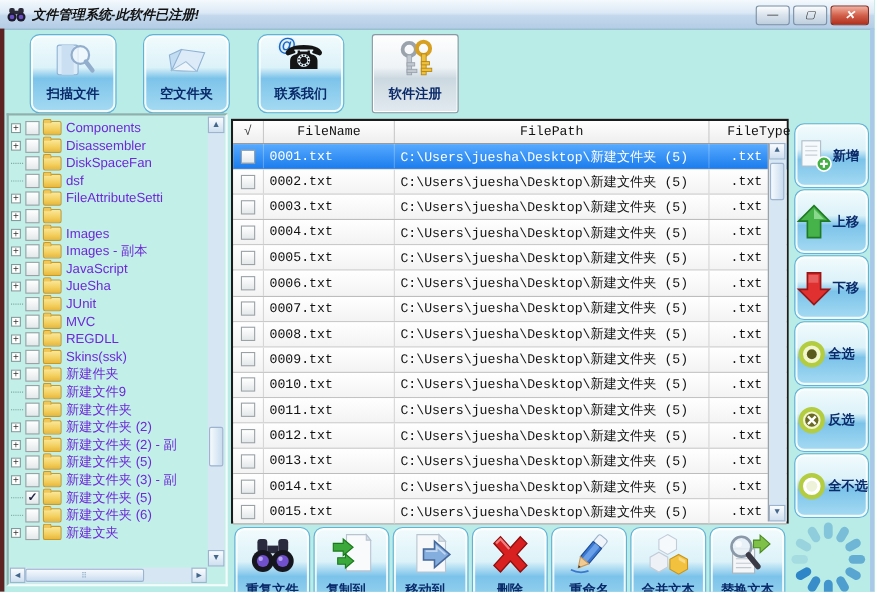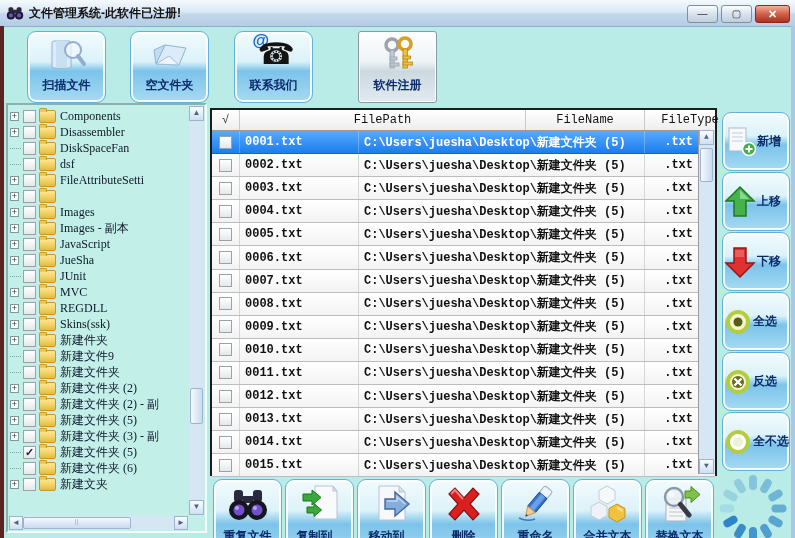--- a/index.html
+++ b/index.html
@@ -2,40 +2,40 @@
 <html><head>
 <meta charset="utf-8">
 <style>
   html,body{margin:0;padding:0;}
   body{width:795px;height:538px;position:relative;overflow:hidden;
        background:#b9ece6;font-family:"Liberation Sans",sans-serif;
        -webkit-font-smoothing:antialiased;}
   
   .titlebar{position:absolute;left:0;top:0;width:795px;height:26px;
     background:linear-gradient(180deg,#f4f9fd 0%,#dbe9f6 45%,#c3d8ec 55%,#b4cde6 100%);
-    border-bottom:1px solid #8fadc9;display:flex;align-items:center;}
+    border-bottom:1px solid #8fadc9;display:flex;align-items:center;font-style:italic;}
   .app-ico{width:18px;height:16px;margin:0 5px 0 6px;}
   .title-text{font-size:12px;font-weight:bold;color:#111;}
   .winbtns{position:absolute;right:5px;top:5px;display:flex;gap:3px;}
   .wbtn{width:29px;height:16px;border:1px solid #7b8fa5;border-radius:3px;
     background:linear-gradient(180deg,#fdfdfd,#d8e2ec 50%,#bfcfdf);
     display:flex;align-items:center;justify-content:center;
     font-size:10px;color:#333;line-height:1;}
   .wbtn.close{background:linear-gradient(180deg,#f2b0a0,#d2604a 50%,#b03020);
     border-color:#8a2a1a;color:#fff;font-weight:bold;font-size:11px;width:33px;}
   .edge-l{position:absolute;left:0;top:26px;width:4px;height:512px;background:#5d2323;}
   .edge-r{position:absolute;right:0;top:26px;width:4px;height:512px;background:#a9c7e7;}
   
   .topbtn{position:absolute;top:31px;width:77px;height:70px;border-radius:9px;
     border:1px solid #62b2d8;
     background:linear-gradient(180deg,#f2fbfd 0%,#dcf2f9 42%,#7cc3ea 56%,#a6dbf2 100%);
     box-shadow:inset 0 0 0 2px rgba(255,255,255,.85);cursor:pointer;
     display:flex;flex-direction:column;align-items:center;}
   .topbtn.active{background:linear-gradient(180deg,#fefefe 0%,#eef3f6 42%,#ccd8e0 56%,#e2eaf0 100%);
-    border:1px solid #8a98a4;box-shadow:inset 0 0 0 1px #fff;border-radius:3px;margin-left:20px;}
+    border:1px solid #8a98a4;box-shadow:inset 0 0 0 1px #fff;border-radius:3px;}
   .topbtn .ticon{height:46px;display:flex;align-items:center;justify-content:center;}
   .topbtn .tlabel{font-size:12px;font-weight:bold;color:#0a2a6a;margin-top:-1px;}
   .phone-wrap{position:relative;width:40px;height:40px;}
   .phone-glyph{position:absolute;left:4px;top:4px;font-size:30px;line-height:30px;color:#141414;}
   .at-glyph{position:absolute;left:-1px;top:-4px;font-size:17px;font-weight:bold;color:#1668c8;
     text-shadow:0 0 2px #bcd8f2;}
   
   .tree{position:absolute;left:6px;top:103px;width:201px;height:430px;
     background:#c3efe9;border:2px solid;border-color:#8fb0ac #f2fcfa #f2fcfa #8fb0ac;
     box-sizing:border-box;}
@@ -45,21 +45,21 @@
     font-size:9px;line-height:7px;text-align:center;color:#333;flex:none;margin-right:2px;}
   .exp-stub{width:11px;flex:none;border-top:1px dotted #7fa8a2;height:0;margin-right:0;}
   .cb{width:13px;height:13px;background:linear-gradient(180deg,#ffffff,#e4e8ea);
     border:1px solid #9aa2a6;box-sizing:border-box;flex:none;margin:0 2px;
     font-size:11px;line-height:11px;text-align:center;color:#224;font-weight:bold;}
   .folder{width:15px;height:11px;flex:none;margin:0 4px 0 1px;position:relative;
     background:linear-gradient(180deg,#fbe89a 0%,#f3cf5e 60%,#e8b83e 100%);
     border:1px solid #c79a28;border-radius:1px 2px 2px 2px;}
   .folder:before{content:"";position:absolute;left:-1px;top:-3px;width:6px;height:3px;
     background:#f0c75a;border:1px solid #c79a28;border-bottom:none;border-radius:2px 2px 0 0;}
-  .tree-label{font-family:Liberation Serif, serif;font-size:12px;color:#0f172a;}
+  .tree-label{font-family:Liberation Sans, sans-serif;font-size:12px;color:#6d28d9;}
   
   .sb-v{position:absolute;right:1px;top:1px;width:15px;bottom:16px;background:#d6e6f2;}
   .sb-h{position:absolute;left:1px;bottom:1px;right:17px;height:14px;background:#d6e6f2;display:flex;align-items:center;}
   .sb-btn{width:15px;height:15px;background:linear-gradient(180deg,#fafcfe,#cfdff0);
     border:1px solid #9cb4cf;box-sizing:border-box;color:#44668c;font-size:8px;
     line-height:12px;text-align:center;flex:none;}
   .sb-btn.h{width:14px;height:14px;}
   .sb-thumb{position:absolute;left:1px;width:13px;background:linear-gradient(90deg,#f6fafd,#c9dcef);
     border:1px solid #9cb4cf;border-radius:2px;box-sizing:border-box;}
   .sb-thumb-h{height:12px;background:linear-gradient(180deg,#f6fafd,#c9dcef);
@@ -73,21 +73,21 @@
   .ghead .hc{display:flex;align-items:center;justify-content:center;
     border-right:1px solid #c9c9c9;box-sizing:border-box;height:100%;}
   .hc.c0{width:28px;font-style:italic;color:#333;}
   .hc.c1{width:119px;}
   .hc.c2{width:286px;}
   .hc.c3{width:54px;border-right:none;padding-left:36px;}
   .trow{display:flex;height:23.1px;border-bottom:1px solid #bdbdbd;
     background:linear-gradient(180deg,#ffffff,#f3f3f3);font-size:12px;color:#111;
     box-sizing:border-box;align-items:center;cursor:default;}
   .trow .tc{height:100%;display:flex;align-items:center;box-sizing:border-box;
-    border-right:1px solid #d6d6d6;overflow:hidden;font-weight:bold;}
+    border-right:1px solid #d6d6d6;overflow:hidden;}
   .tc.c0{width:28px;justify-content:center;}
   .tc.c1{width:119px;padding-left:5px;}
   .tc.c2{width:286px;padding-left:5px;}
   .tc.c3{width:54px;border-right:none;justify-content:flex-end;padding-right:6px;}
   .trow.sel{background:linear-gradient(180deg,#57aaff,#1c7ded);color:#fff;
     border-bottom:1px solid #1565c8;}
   .trow.sel .tc{border-right-color:rgba(255,255,255,.25);}
   .grid .sb-v2{position:absolute;right:0;top:20px;width:16px;bottom:0;background:#d6e6f2;
     border-left:1px solid #9a9a9a;}
   
@@ -342,22 +342,22 @@
     <div class="sb-btn h">◄</div>
     <div class="sb-thumb-h" style="width:108px">⠿</div>
     <div style="flex:1"></div>
     <div class="sb-btn h">►</div>
   </div>
 </div>
 
 <div class="grid">
   <div class="ghead">
     <div class="hc c0">√</div>
+    <div class="hc c1">FileName</div>
     <div class="hc c2">FilePath</div>
-    <div class="hc c1">FileName</div>
     <div class="hc c3">FileType</div>
   </div>
   <div id="table-body">
       <div class="trow sel">
         <div class="tc c0">
           <span class="cb"></span>
         </div>
         <div class="tc c1">0001.txt</div>
         <div class="tc c2">C:\Users\juesha\Desktop\新建文件夹 (5)</div>
         <div class="tc c3">.txt</div>

